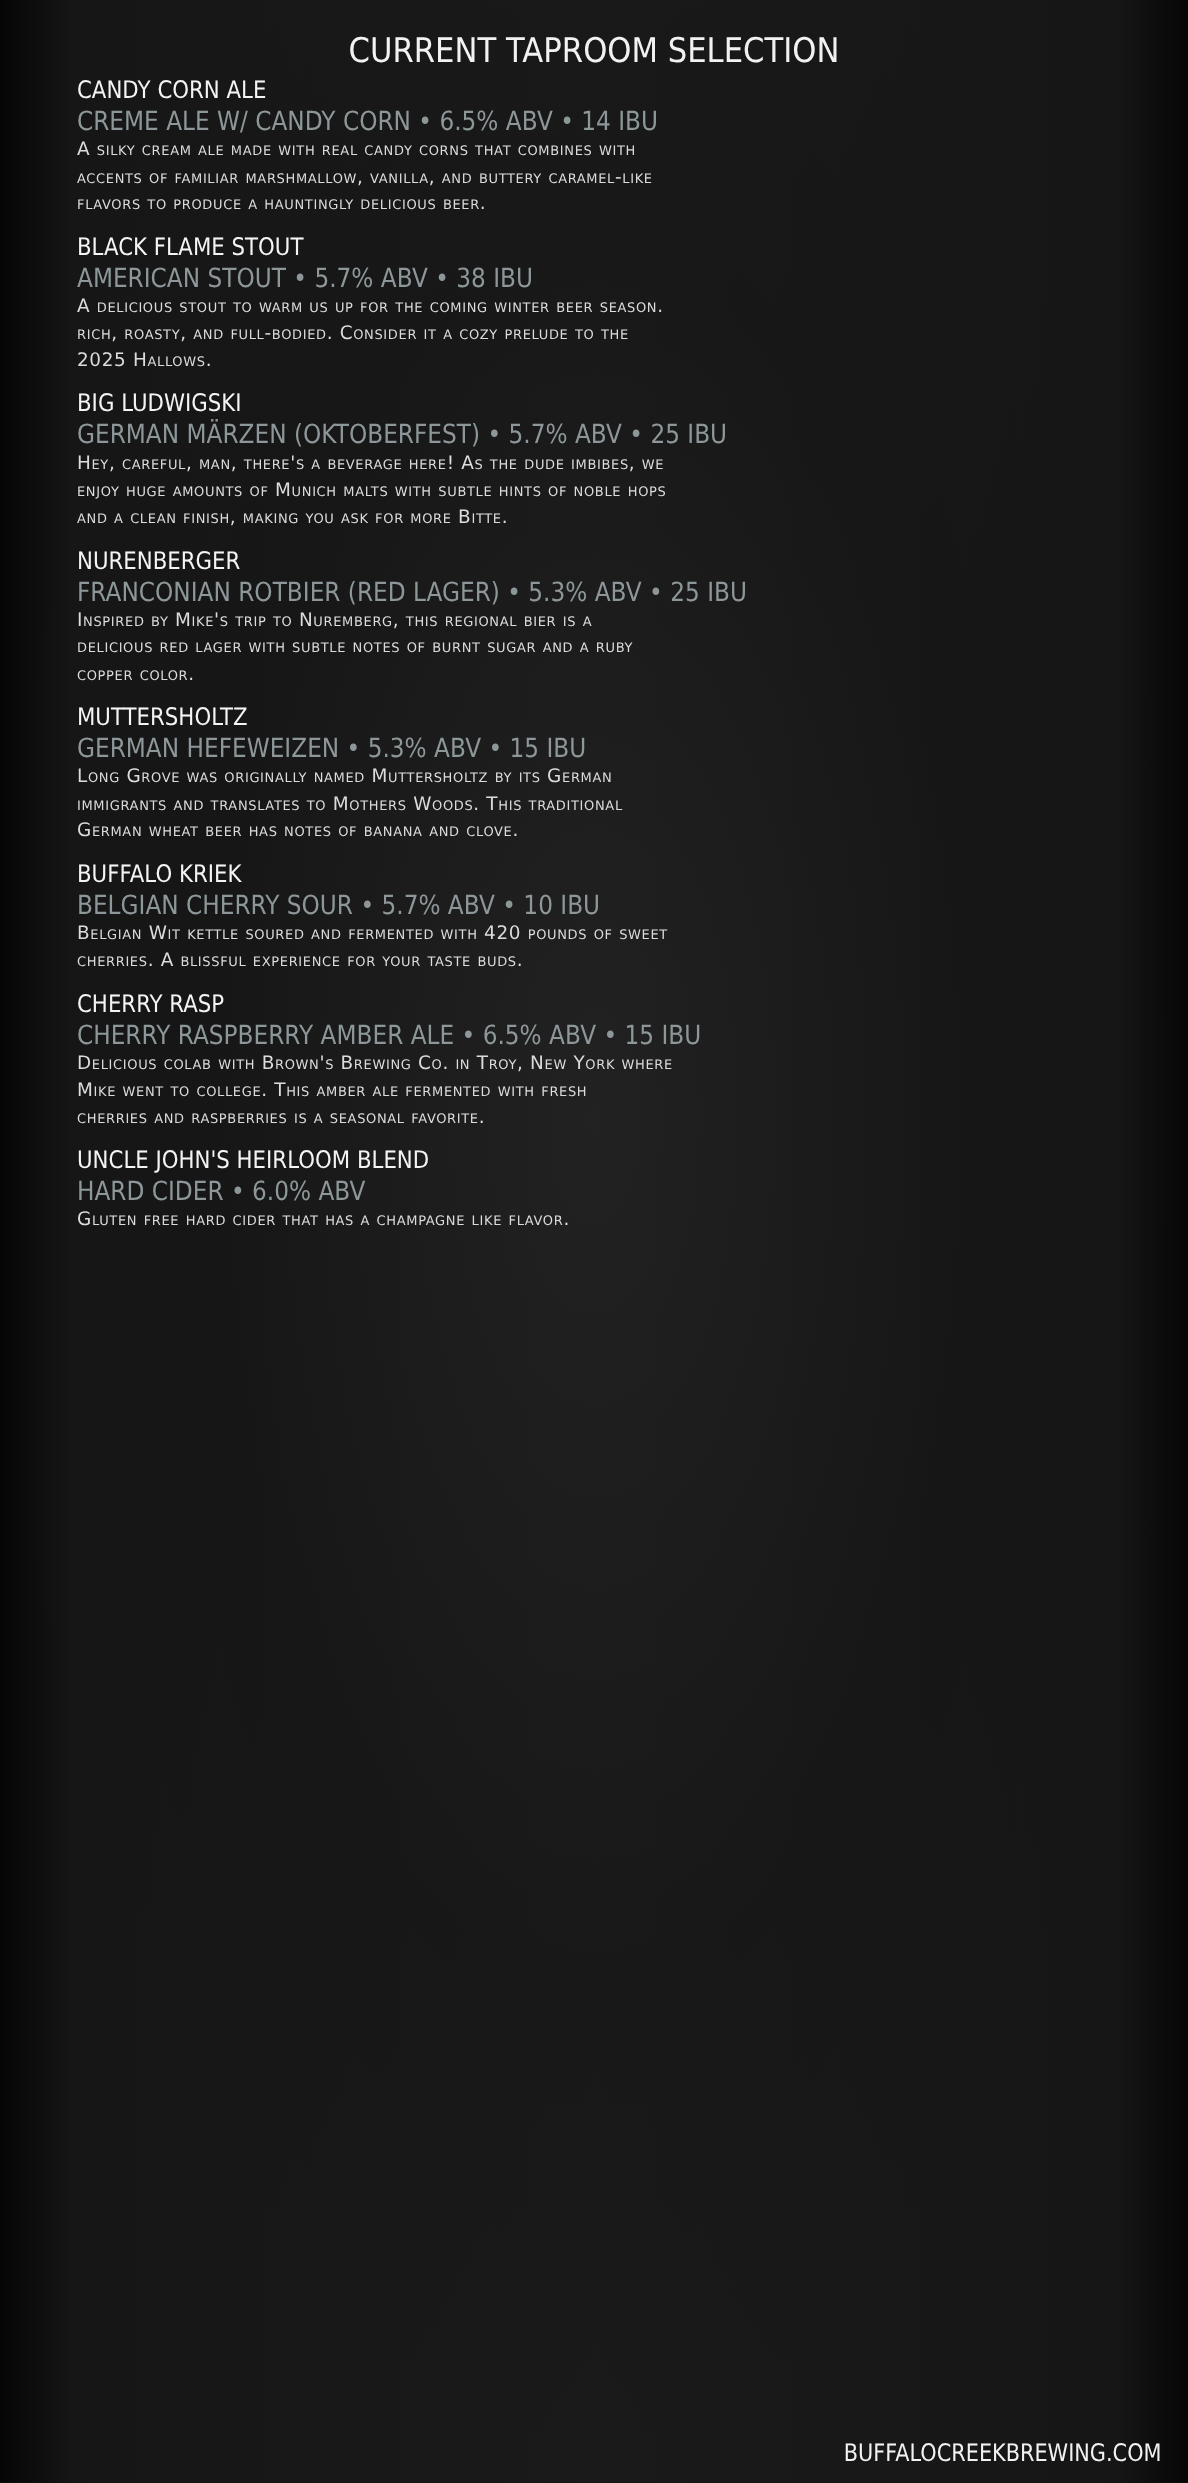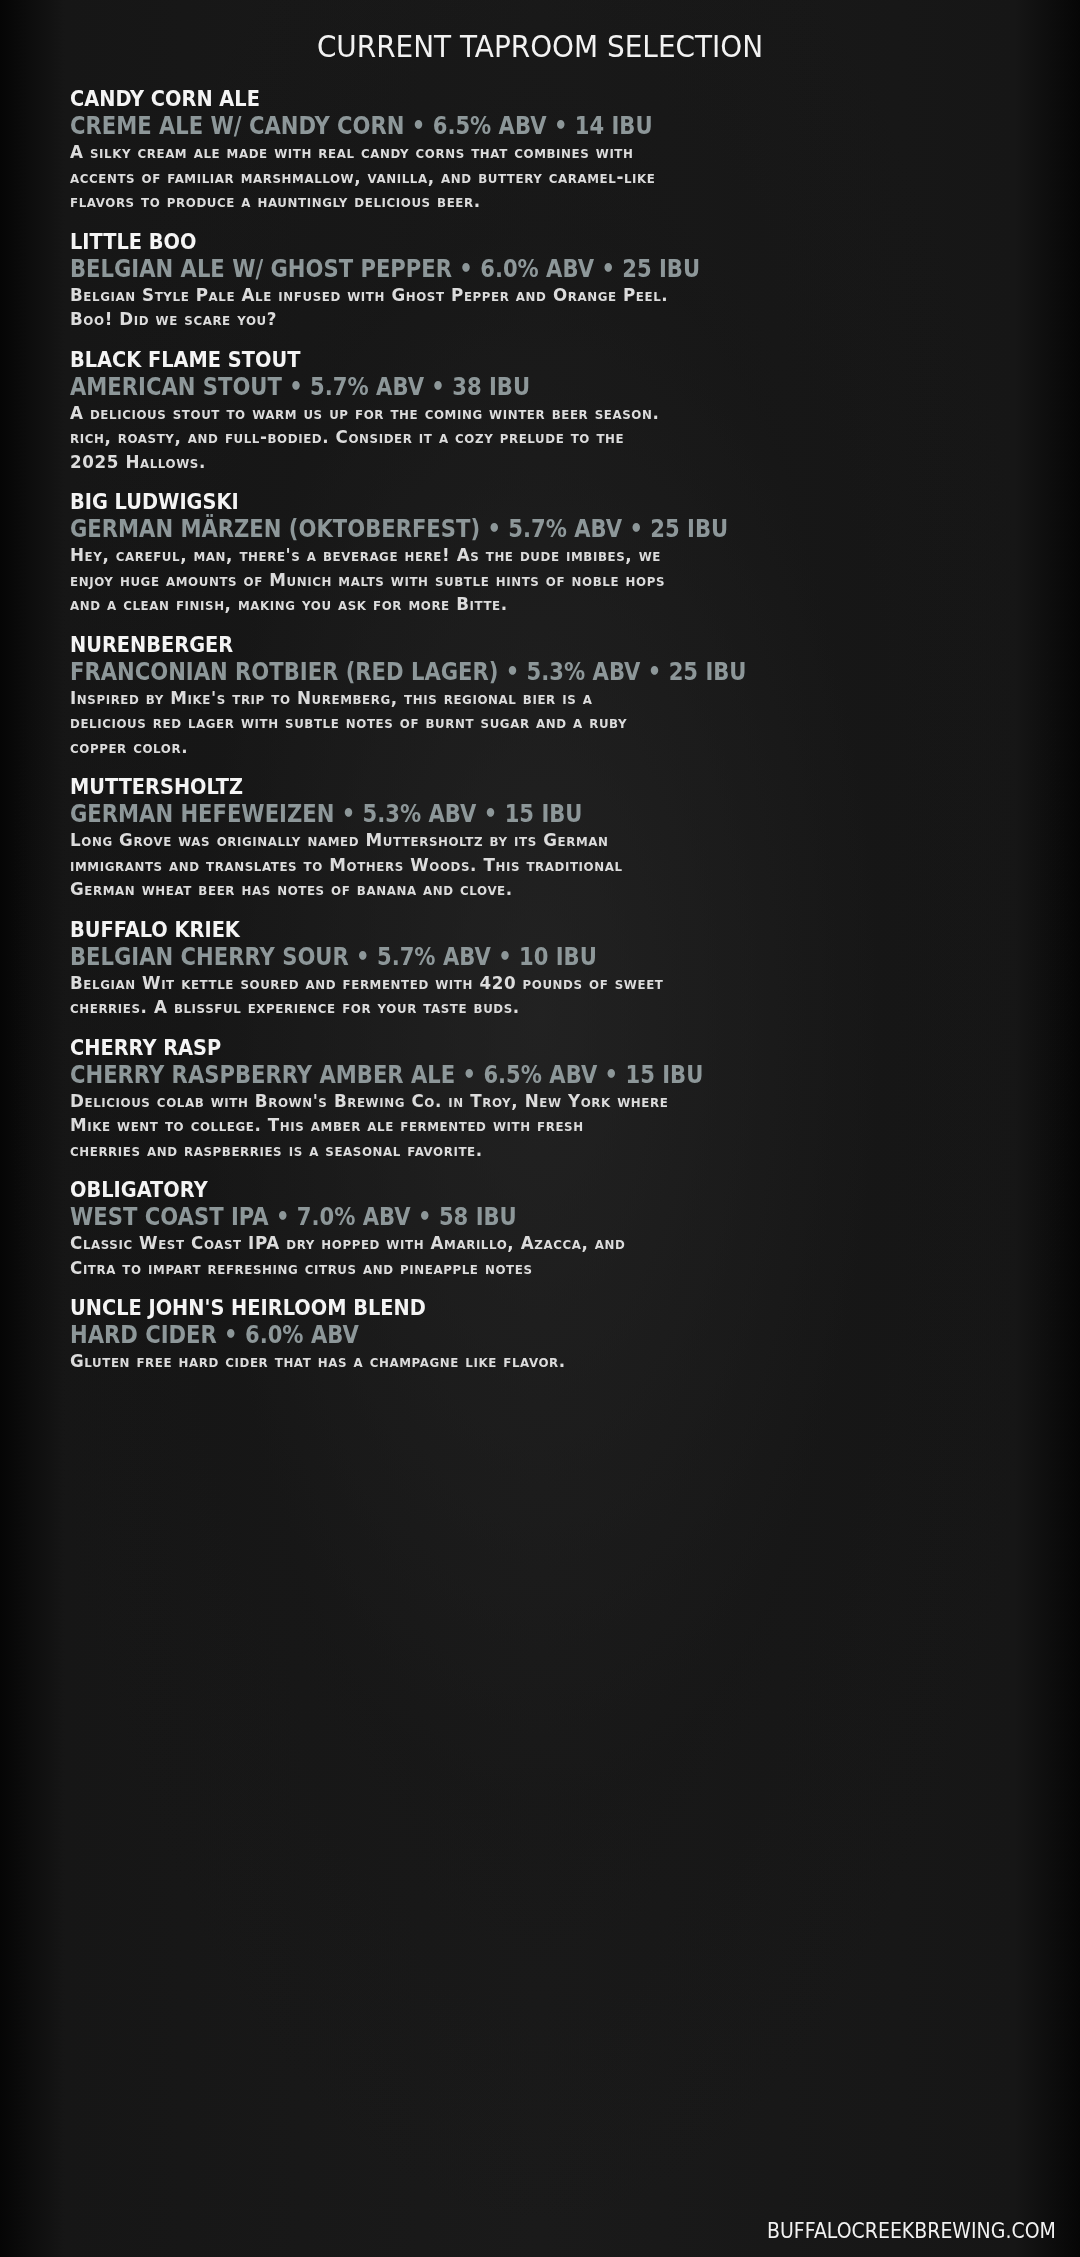--- a/index.html
+++ b/index.html
@@ -23,24 +23,23 @@
     text-align: center;
     color: #f2f2f2;
     font-family: "DejaVu Sans", sans-serif;
     font-size: 31px;
     letter-spacing: 0px;
     font-weight: normal;
     transform: scaleX(0.9);
   }
   .list {
     position: absolute;
-    top: 86px;
+    top: 70px;
     left: 70px;
     width: 990px;
-    font-weight: bold;
   }
   .beer { margin: 0 0 15px 0; }
   .beer-name {
     color: #f4f4f4;
     font-family: "DejaVu Sans", sans-serif;
     font-size: 22px;
     line-height: 26px;
     transform-origin: left center;
     transform: scaleX(0.88);
     white-space: nowrap;
@@ -90,28 +89,20 @@
   <div class="beer">
     <div class="beer-name">CANDY CORN ALE</div>
     <div class="beer-style">CREME ALE W/ CANDY CORN • 6.5% ABV • 14 IBU</div>
     <div class="beer-desc">
       <span>A silky cream ale made with real candy corns that combines with</span>
       <span>accents of familiar marshmallow, vanilla, and buttery caramel-like</span>
       <span>flavors to produce a hauntingly delicious beer.</span>
     </div>
   </div>
   <div class="beer">
-    <div class="beer-name">LITTLE BOO</div>
-    <div class="beer-style">BELGIAN ALE W/ GHOST PEPPER • 6.0% ABV • 25 IBU</div>
-    <div class="beer-desc">
-      <span>Belgian Style Pale Ale infused with Ghost Pepper and Orange Peel.</span>
-      <span>Boo! Did we scare you?</span>
-    </div>
-  </div>
-  <div class="beer">
     <div class="beer-name">BLACK FLAME STOUT</div>
     <div class="beer-style">AMERICAN STOUT • 5.7% ABV • 38 IBU</div>
     <div class="beer-desc">
       <span>A delicious stout to warm us up for the coming winter beer season.</span>
       <span>rich, roasty, and full-bodied. Consider it a cozy prelude to the</span>
       <span>2025 Hallows.</span>
     </div>
   </div>
   <div class="beer">
     <div class="beer-name">BIG LUDWIGSKI</div>
@@ -151,28 +142,20 @@
   <div class="beer">
     <div class="beer-name">CHERRY RASP</div>
     <div class="beer-style">CHERRY RASPBERRY AMBER ALE • 6.5% ABV • 15 IBU</div>
     <div class="beer-desc">
       <span>Delicious colab with Brown's Brewing Co. in Troy, New York where</span>
       <span>Mike went to college. This amber ale fermented with fresh</span>
       <span>cherries and raspberries is a seasonal favorite.</span>
     </div>
   </div>
   <div class="beer">
-    <div class="beer-name">OBLIGATORY</div>
-    <div class="beer-style">WEST COAST IPA • 7.0% ABV • 58 IBU</div>
-    <div class="beer-desc">
-      <span>Classic West Coast IPA dry hopped with Amarillo, Azacca, and</span>
-      <span>Citra to impart refreshing citrus and pineapple notes</span>
-    </div>
-  </div>
-  <div class="beer">
     <div class="beer-name">UNCLE JOHN'S HEIRLOOM BLEND</div>
     <div class="beer-style">HARD CIDER  • 6.0% ABV</div>
     <div class="beer-desc">
       <span>Gluten free hard cider that has a champagne like flavor.</span>
     </div>
   </div>
 </div>
 
 <div class="footer">BUFFALOCREEKBREWING.COM</div>
 

